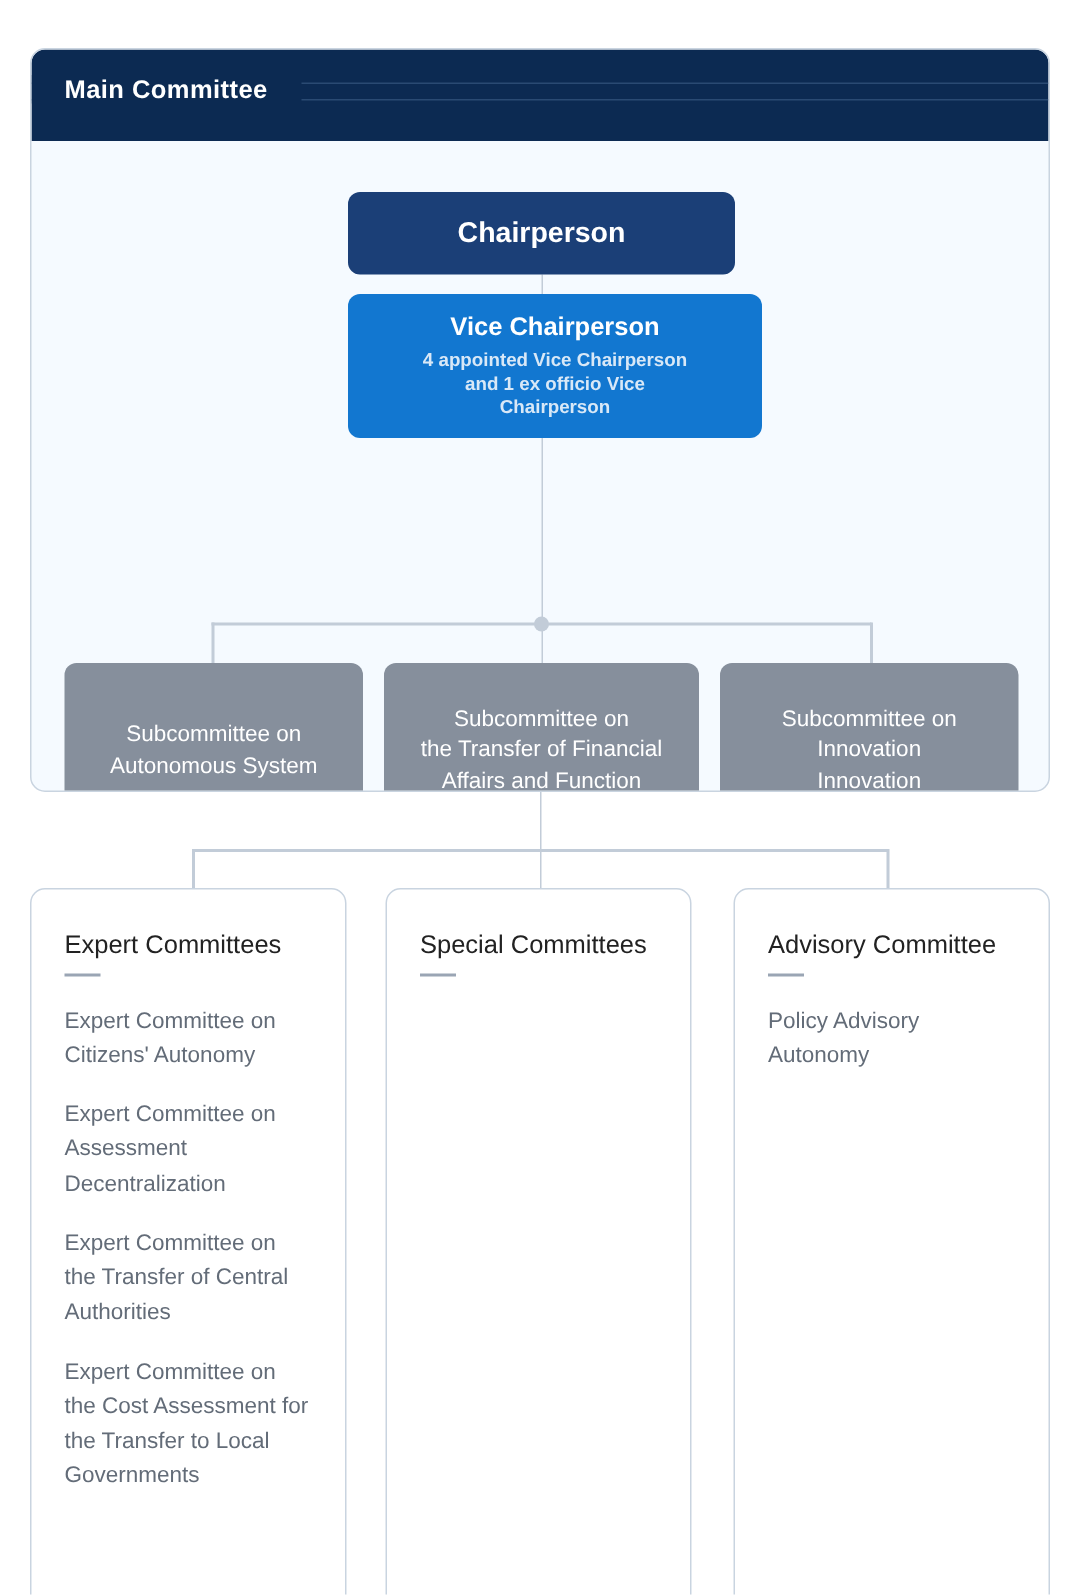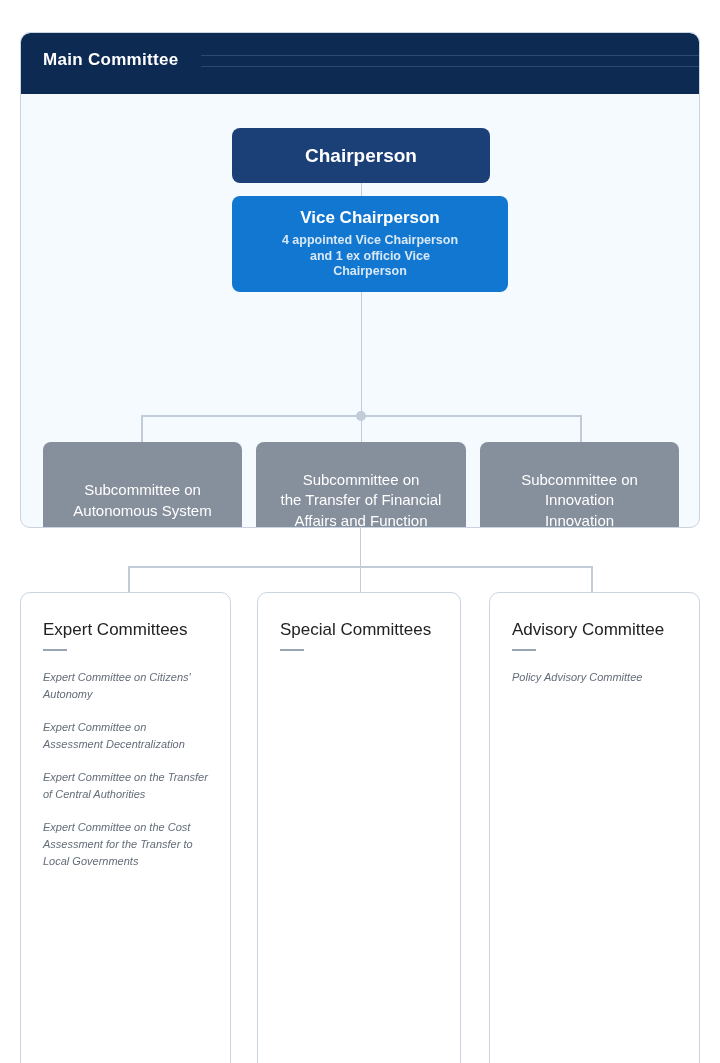--- a/index.html
+++ b/index.html
@@ -181,25 +181,24 @@
     margin-bottom: 9px;
   }
   .panel-divider {
     width: 24px;
     height: 1.5px;
     background: #9aa5b4;
     margin-bottom: 18px;
   }
   .panel-list { list-style: none; }
   .panel-list li {
-    font-size: 11px;
+    font-size: 15px;
     line-height: 1.55;
     color: #636c78;
     margin-bottom: 16px;
-    font-style: italic;
   }
   .panel-list li:last-child { margin-bottom: 0; }
 </style>
 </head>
 <body>
 
 <div class="main-committee">
 
   <div class="mc-header">
     <div class="rule r1"></div>
@@ -271,15 +270,15 @@
 
 <div class="panel p2">
   <div class="panel-title">Special Committees</div>
   <div class="panel-divider"></div>
 </div>
 
 <div class="panel p3">
   <div class="panel-title">Advisory Committee</div>
   <div class="panel-divider"></div>
   <ul class="panel-list">
-    <li>Policy Advisory Committee</li>
+    <li>Policy Advisory Autonomy</li>
   </ul>
 </div>
 
 </body></html>

